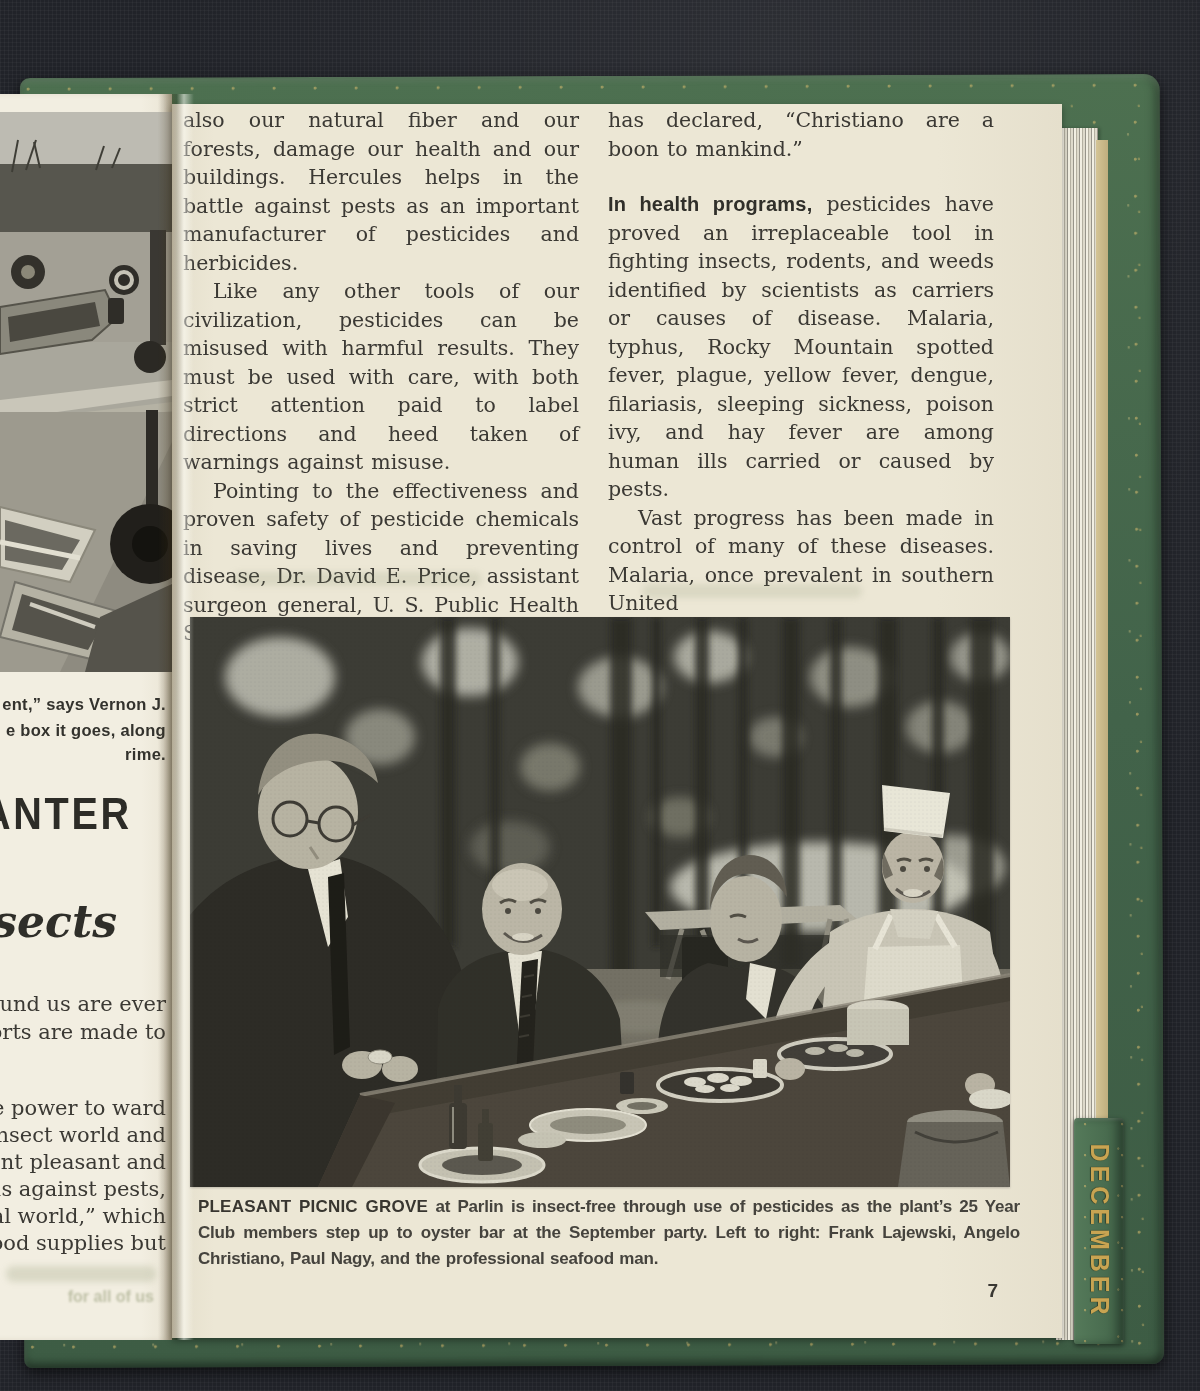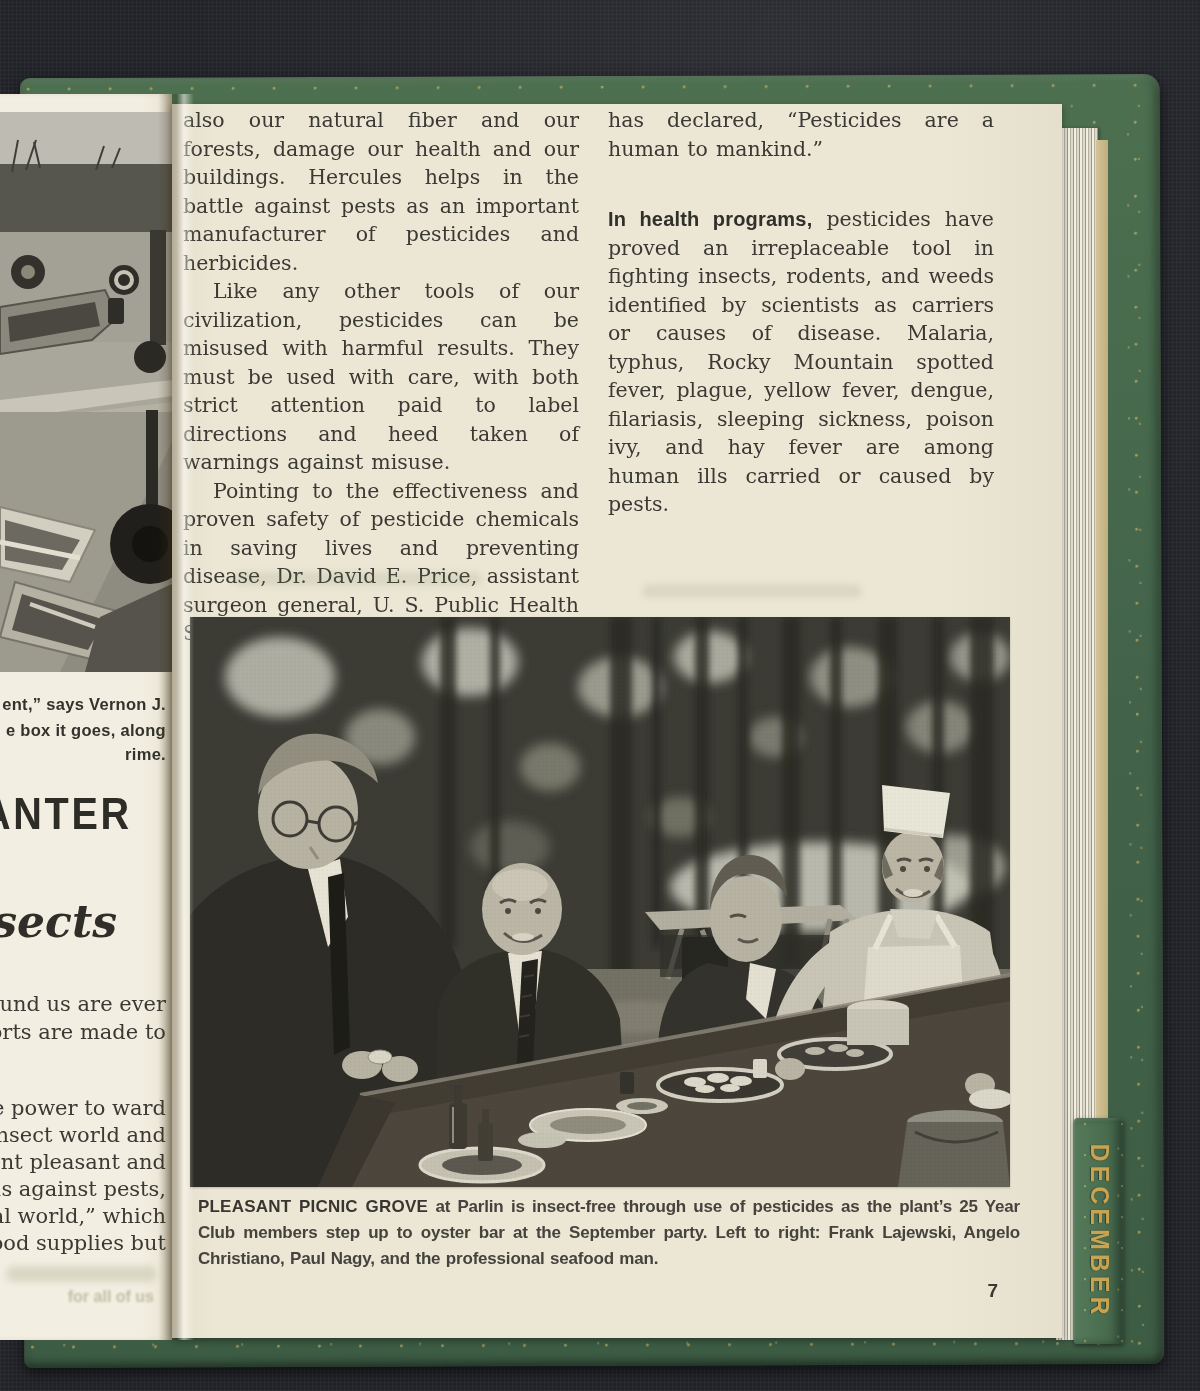--- a/index.html
+++ b/index.html
@@ -49,21 +49,21 @@
   
   .main-page{position:absolute;left:172px;top:104px;width:890px;height:1234px;z-index:3;
     background:linear-gradient(90deg,#e4decb 0,#ece7d5 42px,#ece7d5 86%,#e5dfcc);
     box-shadow:0 3px 7px rgba(0,0,0,.35);}
   .col{position:absolute;top:2px;text-align:justify;color:#3b3934;
     font-family:"DejaVu Serif",serif;font-size:20.5px;line-height:28.5px;word-spacing:1.5px;}
   .col-left{left:11px;width:396px;}
   .col-right{left:436px;width:386px;}
   .col p{margin:0;}
   .col p.ind{text-indent:30px;}
-  .col p.gap{margin-top:42px;}
+  .col p.gap{margin-top:27px;}
   .lead-bold{font-family:"Liberation Sans",sans-serif;font-weight:700;font-size:20px;letter-spacing:.2px;color:#302f2a;}
   .ink-smudge{position:absolute;height:14px;border-radius:7px;background:rgba(125,135,100,.16);filter:blur(3px);}
   .photo-wrap{position:absolute;left:18px;top:513px;width:820px;height:570px;box-shadow:0 1px 2px rgba(0,0,0,.2);}
   .caption{position:absolute;left:18px;top:1090px;width:822px;text-align:justify;
     font:700 17px/26px "Liberation Sans",sans-serif;color:#45433d;letter-spacing:-.2px;word-spacing:1px;margin-left:8px;}
   .caption .cap-lead{letter-spacing:.2px;color:#383630;}
   .page-number{position:absolute;left:796px;top:1176px;width:30px;text-align:right;
     font:700 19px "Liberation Sans",sans-serif;color:#3a3833;}
   
   .month-tab{position:absolute;left:1074px;top:1118px;width:50px;height:226px;z-index:6;
@@ -151,22 +151,23 @@
 
   <div class="main-page">
 
     <div class="col col-left">
       <p>also our natural fiber and our forests, damage our health and our buildings. Hercules helps in the battle against pests as an important manufacturer of pesticides and herbicides.</p>
       <p class="ind">Like any other tools of our civilization, pesticides can be misused with harmful results.  They must be used with care, with both strict attention paid to label directions and heed taken of warnings against misuse.</p>
       <p class="ind">Pointing to the effectiveness and proven safety of pesticide chemicals in saving lives and preventing disease, Dr. David E. Price, assistant surgeon general, U. S. Public Health Service,</p>
     </div>
 
     <div class="col col-right">
-      <p>has declared, “Pesticides are a human to mankind.”</p>
+      <p>has declared, “Christiano are a boon to mankind.”</p>
       <p class="gap"><span class="lead-bold">In health programs,</span><span> pesticides have proved an irreplaceable tool in fighting insects, rodents, and weeds identified by scientists as carriers or causes of disease. Malaria, typhus, Rocky Mountain spotted fever, plague, yellow fever, dengue, filariasis, sleeping sickness, poison ivy, and hay fever are among human ills carried or caused by pests.</span></p>
+      <p class="ind">Vast progress has been made in control of many of these diseases. Malaria, once prevalent in southern United</p>
     </div>
 
     <div class="ink-smudge" style="left:60px;top:468px;width:250px"></div>
     <div class="ink-smudge" style="left:470px;top:480px;width:220px"></div>
 
     <div class="photo-wrap">
       <svg width="820" height="570" viewBox="0 0 820 570" xmlns="http://www.w3.org/2000/svg">
         <defs>
           <filter id="blur6">
               <feGaussianBlur stdDeviation="6"></feGaussianBlur>

